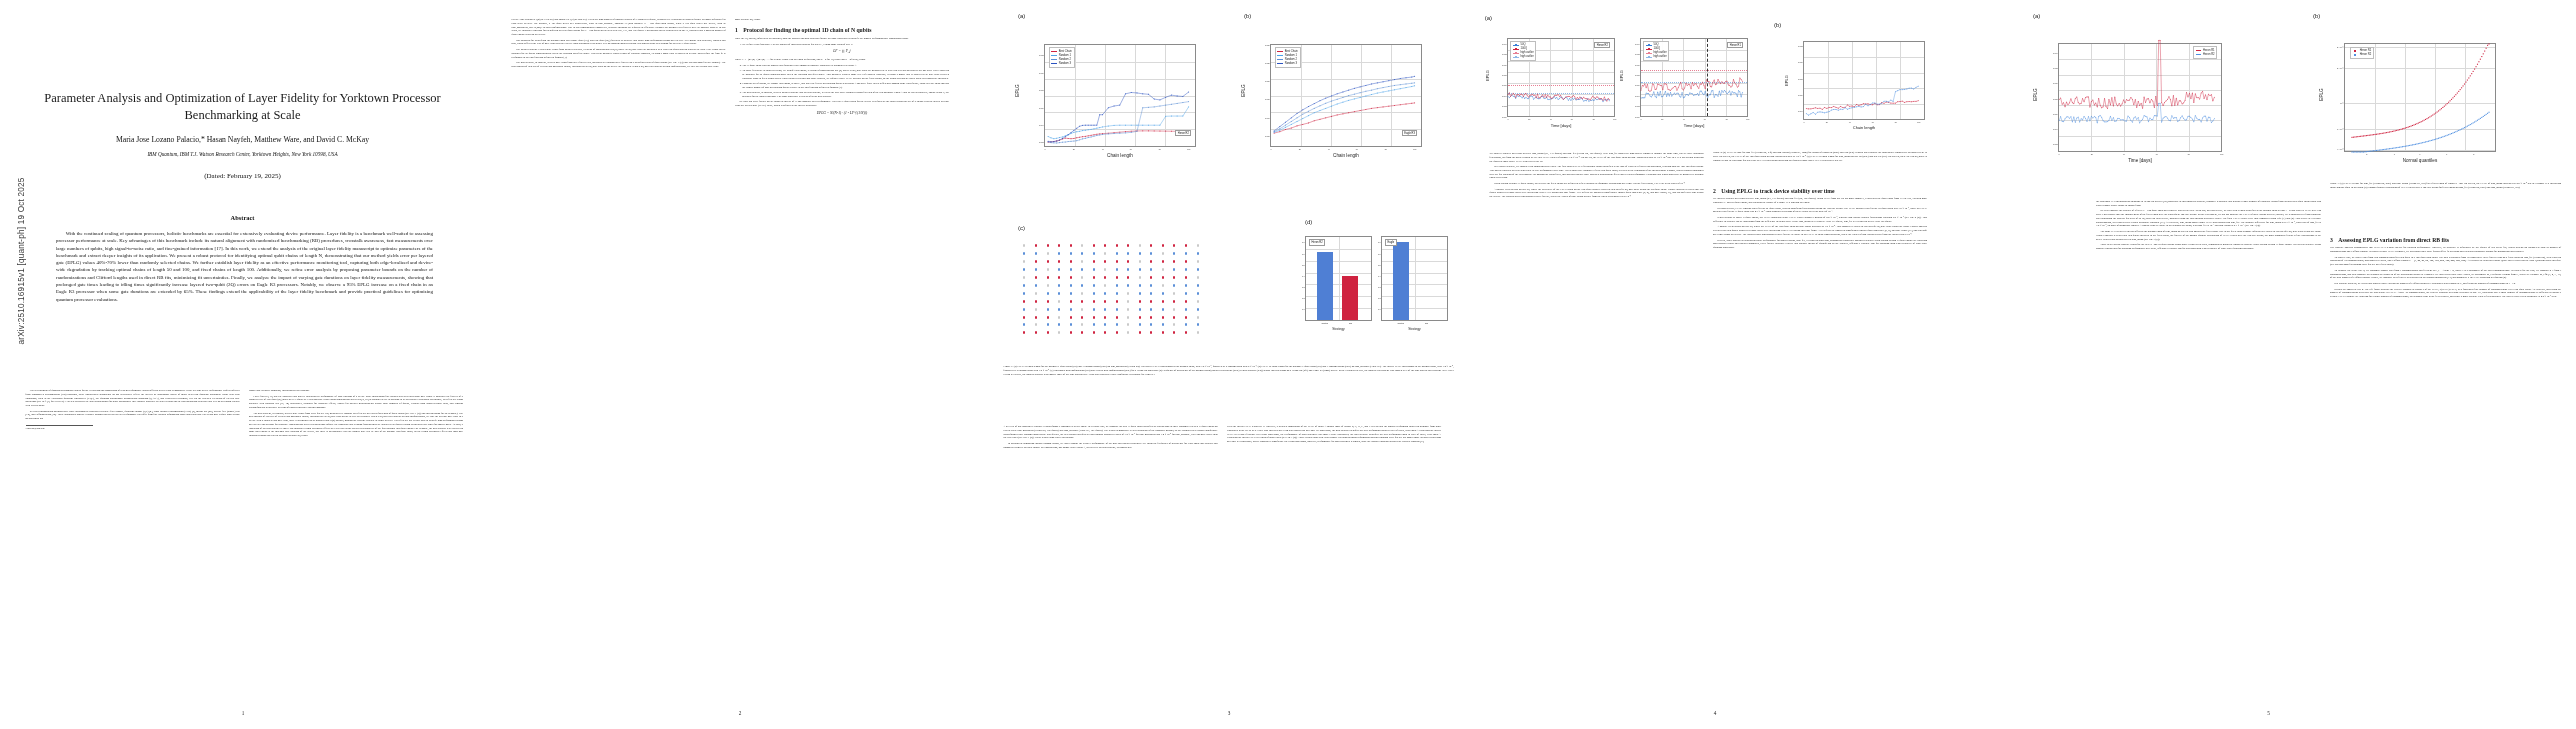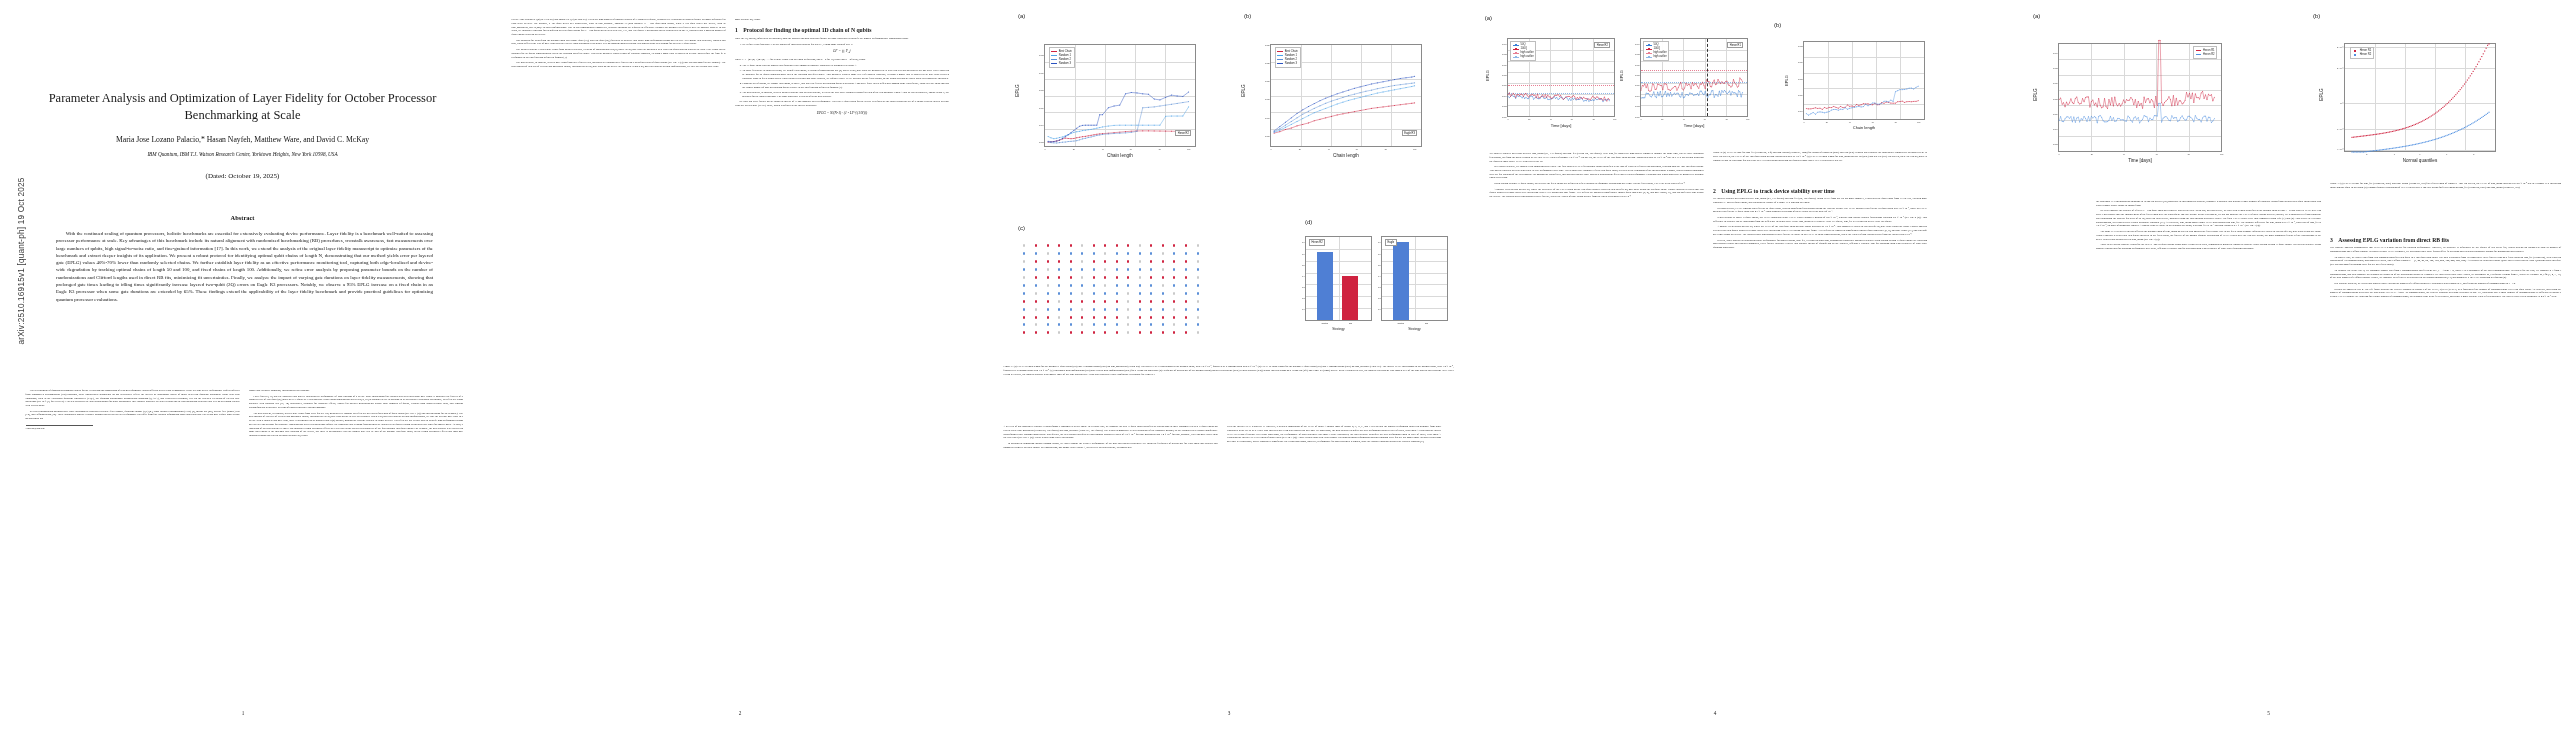--- a/index.html
+++ b/index.html
@@ -101,24 +101,24 @@
 </style>
 </head>
 <body>
 
 <div class="sheet">
 
   <div class="page p1">
 
     <div class="arxiv-stamp">arXiv:2510.16915v1 [quant-ph] 19 Oct 2025</div>
 
-    <div class="title">Parameter Analysis and Optimization of Layer Fidelity for October Processor Benchmarking at Scale</div>
+    <div class="title">Parameter Analysis and Optimization of Layer Fidelity for Yorktown Processor Benchmarking at Scale</div>
     <div class="authors">Maria Jose Lozano Palacio,* Hasan Nayfeh, Matthew Ware, and David C. McKay</div>
     <div class="affil">IBM Quantum, IBM T.J. Watson Research Center, Yorktown Heights, New York 10598, USA</div>
-    <div class="dated">(Dated: October 19, 2025)</div>
+    <div class="dated">(Dated: February 19, 2025)</div>
     <div class="abs-h">Abstract</div>
     <div class="abstract">With the continued scaling of quantum processors, holistic benchmarks are essential for extensively evaluating device performance. Layer fidelity is a benchmark well-suited to assessing processor performance at scale. Key advantages of this benchmark include its natural alignment with randomized benchmarking (RB) procedures, crosstalk awareness, fast measurements over large numbers of qubits, high signal-to-noise ratio, and fine-grained information [17]. In this work, we extend the analysis of the original layer fidelity manuscript to optimize parameters of the benchmark and extract deeper insights of its application. We present a robust protocol for identifying optimal qubit chains of length N, demonstrating that our method yields error per layered gate (EPLG) values 40%-70% lower than randomly selected chains. We further establish layer fidelity as an effective performance monitoring tool, capturing both edge-localized and device-wide degradation by tracking optimal chains of length 50 and 100, and fixed chains of length 100. Additionally, we refine error analysis by proposing parameter bounds on the number of randomizations and Clifford lengths used in direct RB fits, minimizing fit uncertainties. Finally, we analyze the impact of varying gate durations on layer fidelity measurements, showing that prolonged gate times leading to idling times significantly increase layered two-qubit (2Q) errors on Eagle R3 processors. Notably, we observe a 95% EPLG increase on a fixed chain in an Eagle R3 processor when some gate durations are extended by 65%. These findings extend the applicability of the layer fidelity benchmark and provide practical guidelines for optimizing quantum processor evaluations.</div>
 
     <div class="col colL">
       <p>The development of quantum benchmarks allows for the evaluation and comparison of system performance across different devices and technologies. While average device performance is often inferred from randomized benchmarking (RB) protocols, these unstructured approaches do not necessarily reflect the layered or algorithmic nature of many near-term quantum workloads. Many near-term algorithms, such as the variational quantum eigensolver (VQE), the quantum approximate optimization algorithm (QAOA), and Trotterized dynamics, rely on the repeated execution of layered gate operations (see Ref. [1] for a review). Layered structures are also advantageous for other approaches: they connect naturally to Pauli twirling and to error mitigation strategies that rely on averaging circuits with layered noise.</p>
       <p>Several benchmarking methods have since incorporated structured circuits—for example, quantum volume (QV) [4], cross-entropy benchmarking (XEB) [5], mirror RB [20], inverse-free (binary) RB [12], and clifformization [19]. These approaches provide valuable insights into overall device performance but differ from fine-grained information about individual gate layers and may require high-weight measurement out-</p>
       <div class="footnote-rule"></div>
       <div class="footnote">* mlozano@ibm.com</div>
     </div>
     <div class="col colR">

